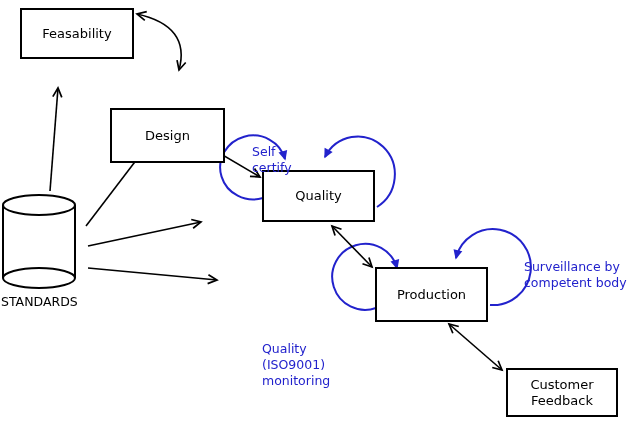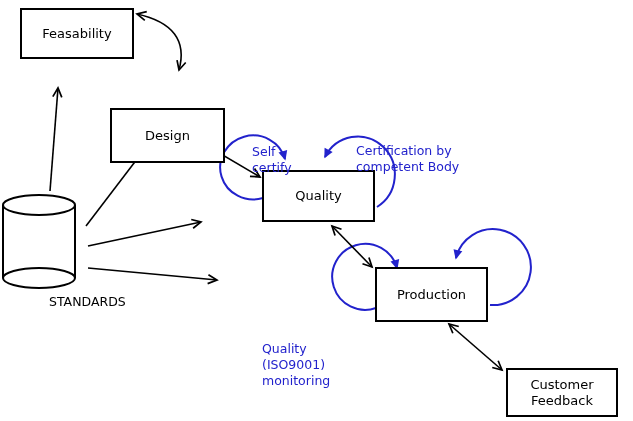--- a/index.html
+++ b/index.html
@@ -31,21 +31,20 @@
   .node-design { left: 110px; top: 76px; width: 115px; height: 55px; margin-top: 32px; }
   .node-approval { left: 262px; top: 170px; width: 113px; height: 52px; }
   .node-production { left: 375px; top: 267px; width: 113px; height: 55px; text-align: center; }
   .node-customer-feedback { left: 506px; top: 368px; width: 112px; height: 49px; }
   .plain-label {
     position: absolute;
     color: var(--ink);
     font-size: 12.5px;
     line-height: 15px;
     white-space: pre-line;
-    padding-left: 48px;
   }
   .label-standards { left: 1px; top: 294px; }
   .annotation {
     position: absolute;
     color: var(--accent);
     font-size: 12.5px;
     line-height: 16px;
     white-space: pre-line;
     margin-top: 40px;
   }
@@ -108,19 +107,19 @@
   </div>
   <div class="node node-customer-feedback">
     <span>Customer
 Feedback</span>
   </div>
 
   <div class="plain-label label-standards">STANDARDS</div>
 
   <div class="annotation ann-self-certify">Self
 certify</div>
-  <div class="annotation ann-certification">Certification by
-competent Body</div>
+  <div class="annotation ann-surveillance">Surveillance by
+competent body</div>
   <div class="annotation ann-quality">Quality
 (ISO9001)
 monitoring</div>
 
 </div>
 
 </body></html>

